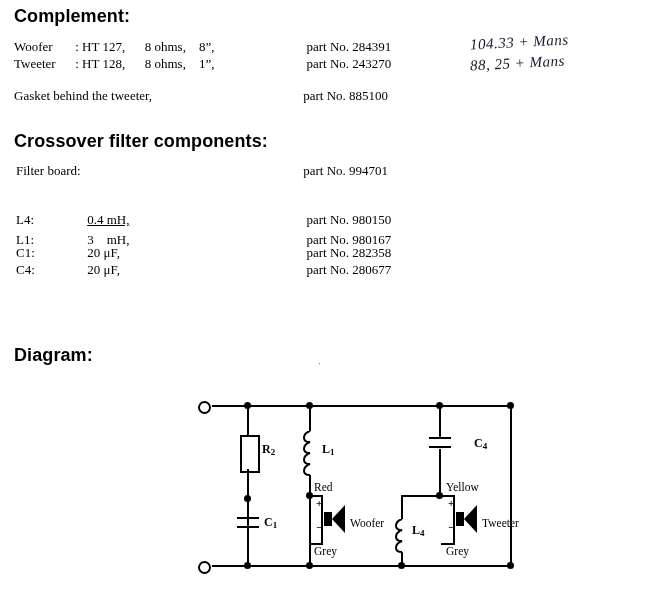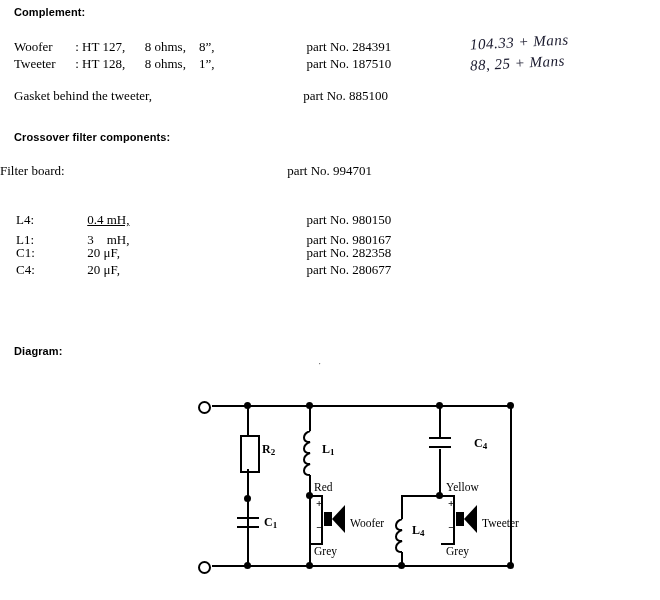--- a/index.html
+++ b/index.html
@@ -17,21 +17,21 @@
   }
   .page {
     position: relative;
     width: 660px;
     height: 600px;
   }
   .sec-head {
     position: absolute;
     font-family: "Liberation Sans", sans-serif;
     font-weight: bold;
-    font-size: 11px;
+    font-size: 18px;
     letter-spacing: 0.1px;
     text-align: center;
   }
   .row {
     position: absolute;
     font-family: "Liberation Serif", serif;
     font-size: 13px;
     white-space: nowrap;
   }
   .col-label { position: absolute; left: 0; }
@@ -133,34 +133,34 @@
 
   <div class="row" style="left:14px; top:39px;">
     <span class="col-label" style="position:static; display:inline-block; width:58px;">Woofer</span>
     <span style="display:inline-block; width:228px; white-space:pre;">: HT 127,      8 ohms,    8”,</span>
     <span>part No. 284391</span>
   </div>
 
   <div class="row" style="left:14px; top:56px;">
     <span style="display:inline-block; width:58px;">Tweeter</span>
     <span style="display:inline-block; width:228px; white-space:pre;">: HT 128,      8 ohms,    1”,</span>
-    <span>part No. 187510</span>
+    <span>part No. 243270</span>
   </div>
 
   <div class="row" style="left:14px; top:88px;">
     <span style="display:inline-block; width:286px;">Gasket behind the tweeter,</span>
     <span>part No. 885100</span>
   </div>
 
   <div class="hand" style="left:470px; top:34px;">104.33 + Mans</div>
   <div class="hand" style="left:470px; top:55px;">88, 25 + Mans</div>
 
   <div class="sec-head" style="left:14px; top:131px;">Crossover filter components:</div>
 
-  <div class="row" style="left:0; top:163px;">
+  <div class="row" style="left:16px; top:163px;">
     <span style="display:inline-block; width:284px;">Filter board:</span>
     <span>part No. 994701</span>
   </div>
 
   <div class="row" style="left:16px; top:195px;">
     <span style="display:inline-block; width:68px;margin-top:37px;">L1:</span>
     <span style="display:inline-block; width:216px; white-space:pre;">3    mH,</span>
     <span>part No. 980167</span>
   </div>
 

